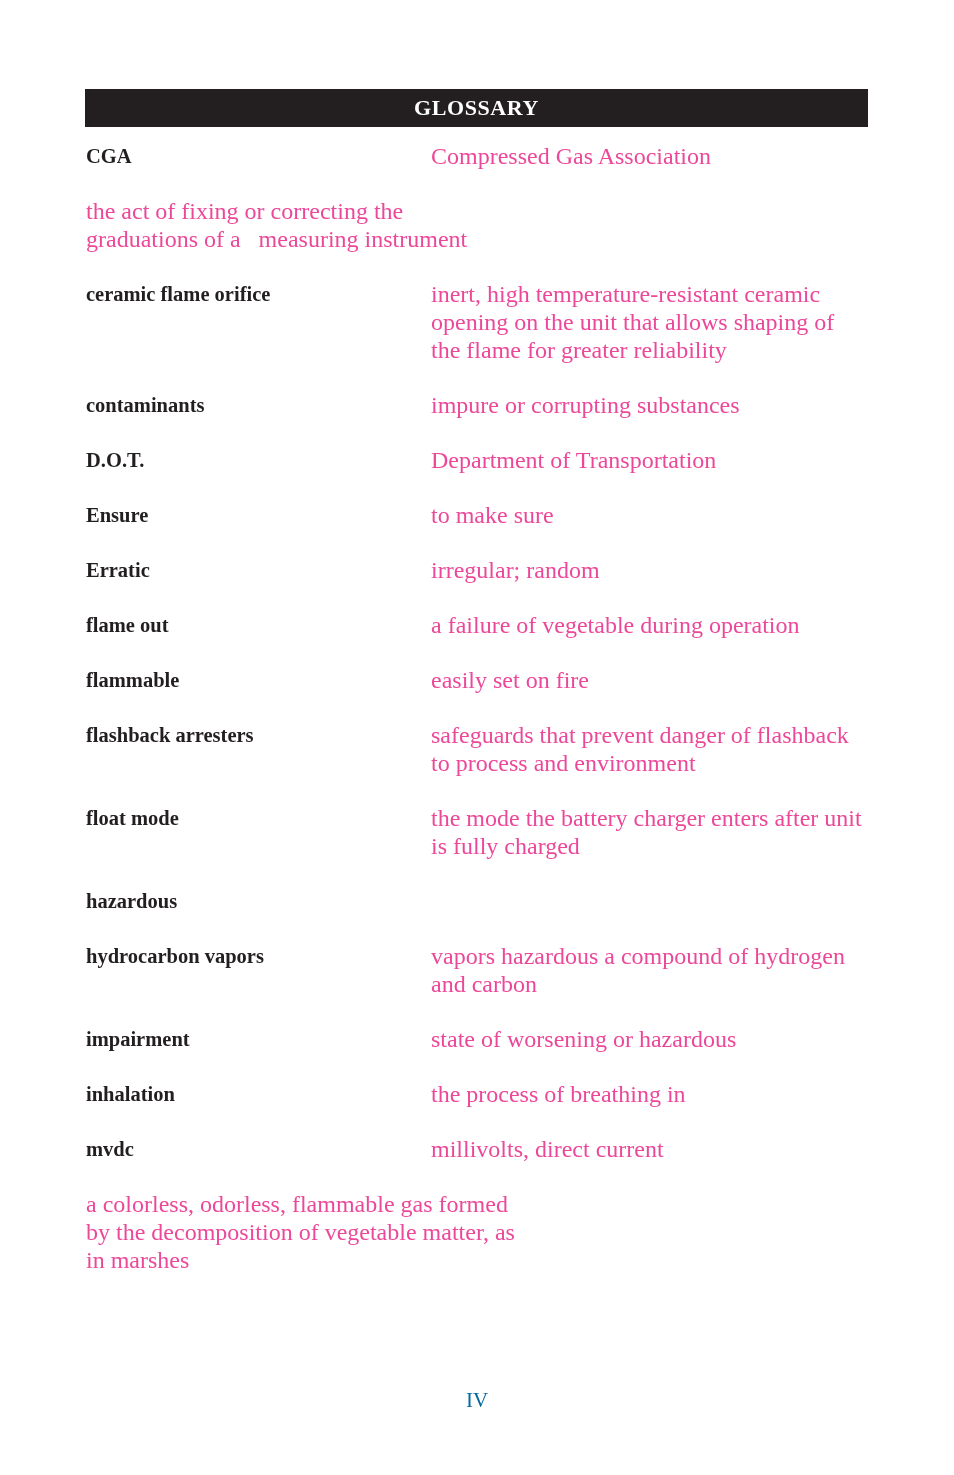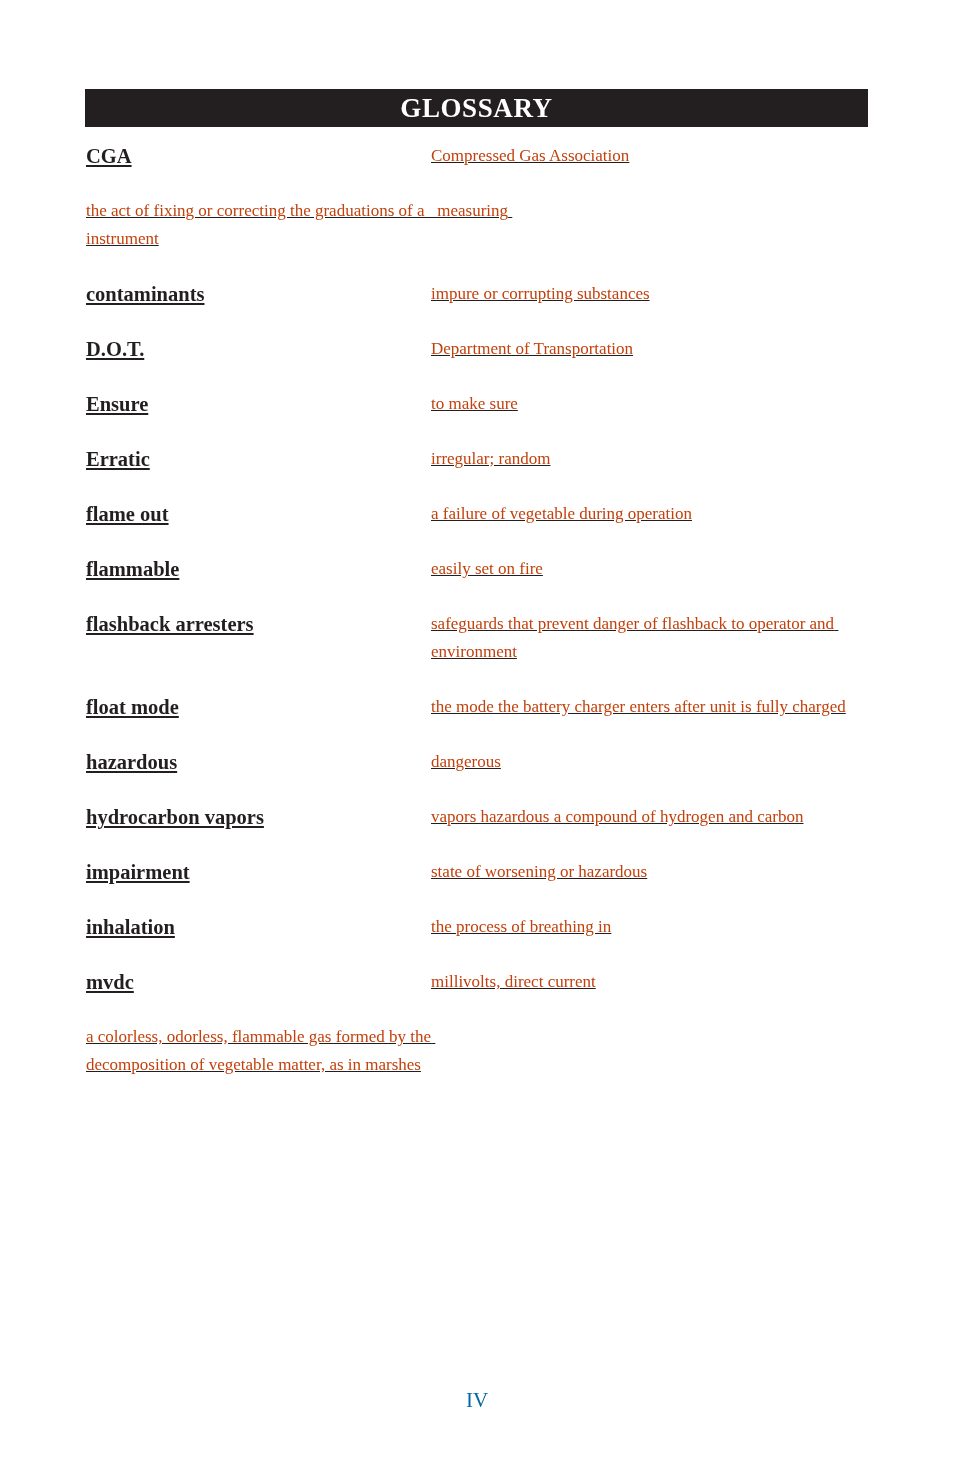--- a/index.html
+++ b/index.html
@@ -33,57 +33,56 @@
     top: 89px;
     width: 783px;
     height: 38px;
     background: #231f20;
     display: flex;
     align-items: center;
     justify-content: center;
   }
   .glossary-header .title {
     color: #ffffff;
-    font-size: 27px;
+    font-size: 22px;
     font-weight: bold;
     letter-spacing: 0.6px;
     line-height: 1;
     font-family: "Liberation Serif", "DejaVu Serif", serif;
   }
 
   
   .glossary-body {
     position: absolute;
     left: 86px;
     top: 142px;
     width: 790px;
-    text-decoration: underline;
   }
 
   .entry {
     display: flex;
     align-items: flex-start;
     margin-bottom: 27px;
   }
 
   .entry .term {
     width: 345px;
     flex: 0 0 345px;
     font-weight: bold;
     font-size: 20.5px;
     line-height: 28px;
     color: #231f20;
     white-space: pre-wrap;
   }
 
   .entry .definition {
     flex: 1 1 auto;
-    font-size: 17px;
+    font-size: 24px;
     line-height: 28px;
-    color: #c2410c;
+    color: #ec4899;
     white-space: pre-wrap;
     max-width: 432px;
   }
 
   
   .page-number {
     position: absolute;
     left: 0;
     top: 1386px;
     width: 954px;
@@ -104,20 +103,24 @@
 
   <div class="glossary-body">
       <div class="entry">
         <div class="term">CGA</div>
         <div class="definition">Compressed Gas Association</div>
       </div>
       <div class="entry">
         <div class="definition">the act of fixing or correcting the graduations of a   measuring instrument</div>
       </div>
       <div class="entry">
+        <div class="term">ceramic flame orifice</div>
+        <div class="definition">inert, high temperature-resistant ceramic opening on the unit that allows shaping of the flame for greater reliability</div>
+      </div>
+      <div class="entry">
         <div class="term">contaminants</div>
         <div class="definition">impure or corrupting substances</div>
       </div>
       <div class="entry">
         <div class="term">D.O.T.</div>
         <div class="definition">Department of Transportation</div>
       </div>
       <div class="entry">
         <div class="term">Ensure</div>
         <div class="definition">to make sure</div>
@@ -129,29 +132,28 @@
       <div class="entry">
         <div class="term">flame out</div>
         <div class="definition">a failure of vegetable during operation</div>
       </div>
       <div class="entry">
         <div class="term">flammable</div>
         <div class="definition">easily set on fire</div>
       </div>
       <div class="entry">
         <div class="term">flashback arresters</div>
-        <div class="definition">safeguards that prevent danger of flashback to operator and environment</div>
+        <div class="definition">safeguards that prevent danger of flashback to process and environment</div>
       </div>
       <div class="entry">
         <div class="term">float mode</div>
         <div class="definition">the mode the battery charger enters after unit is fully charged</div>
       </div>
       <div class="entry">
         <div class="term">hazardous</div>
-        <div class="definition">dangerous</div>
       </div>
       <div class="entry">
         <div class="term">hydrocarbon vapors</div>
         <div class="definition">vapors hazardous a compound of hydrogen and carbon</div>
       </div>
       <div class="entry">
         <div class="term">impairment</div>
         <div class="definition">state of worsening or hazardous</div>
       </div>
       <div class="entry">

